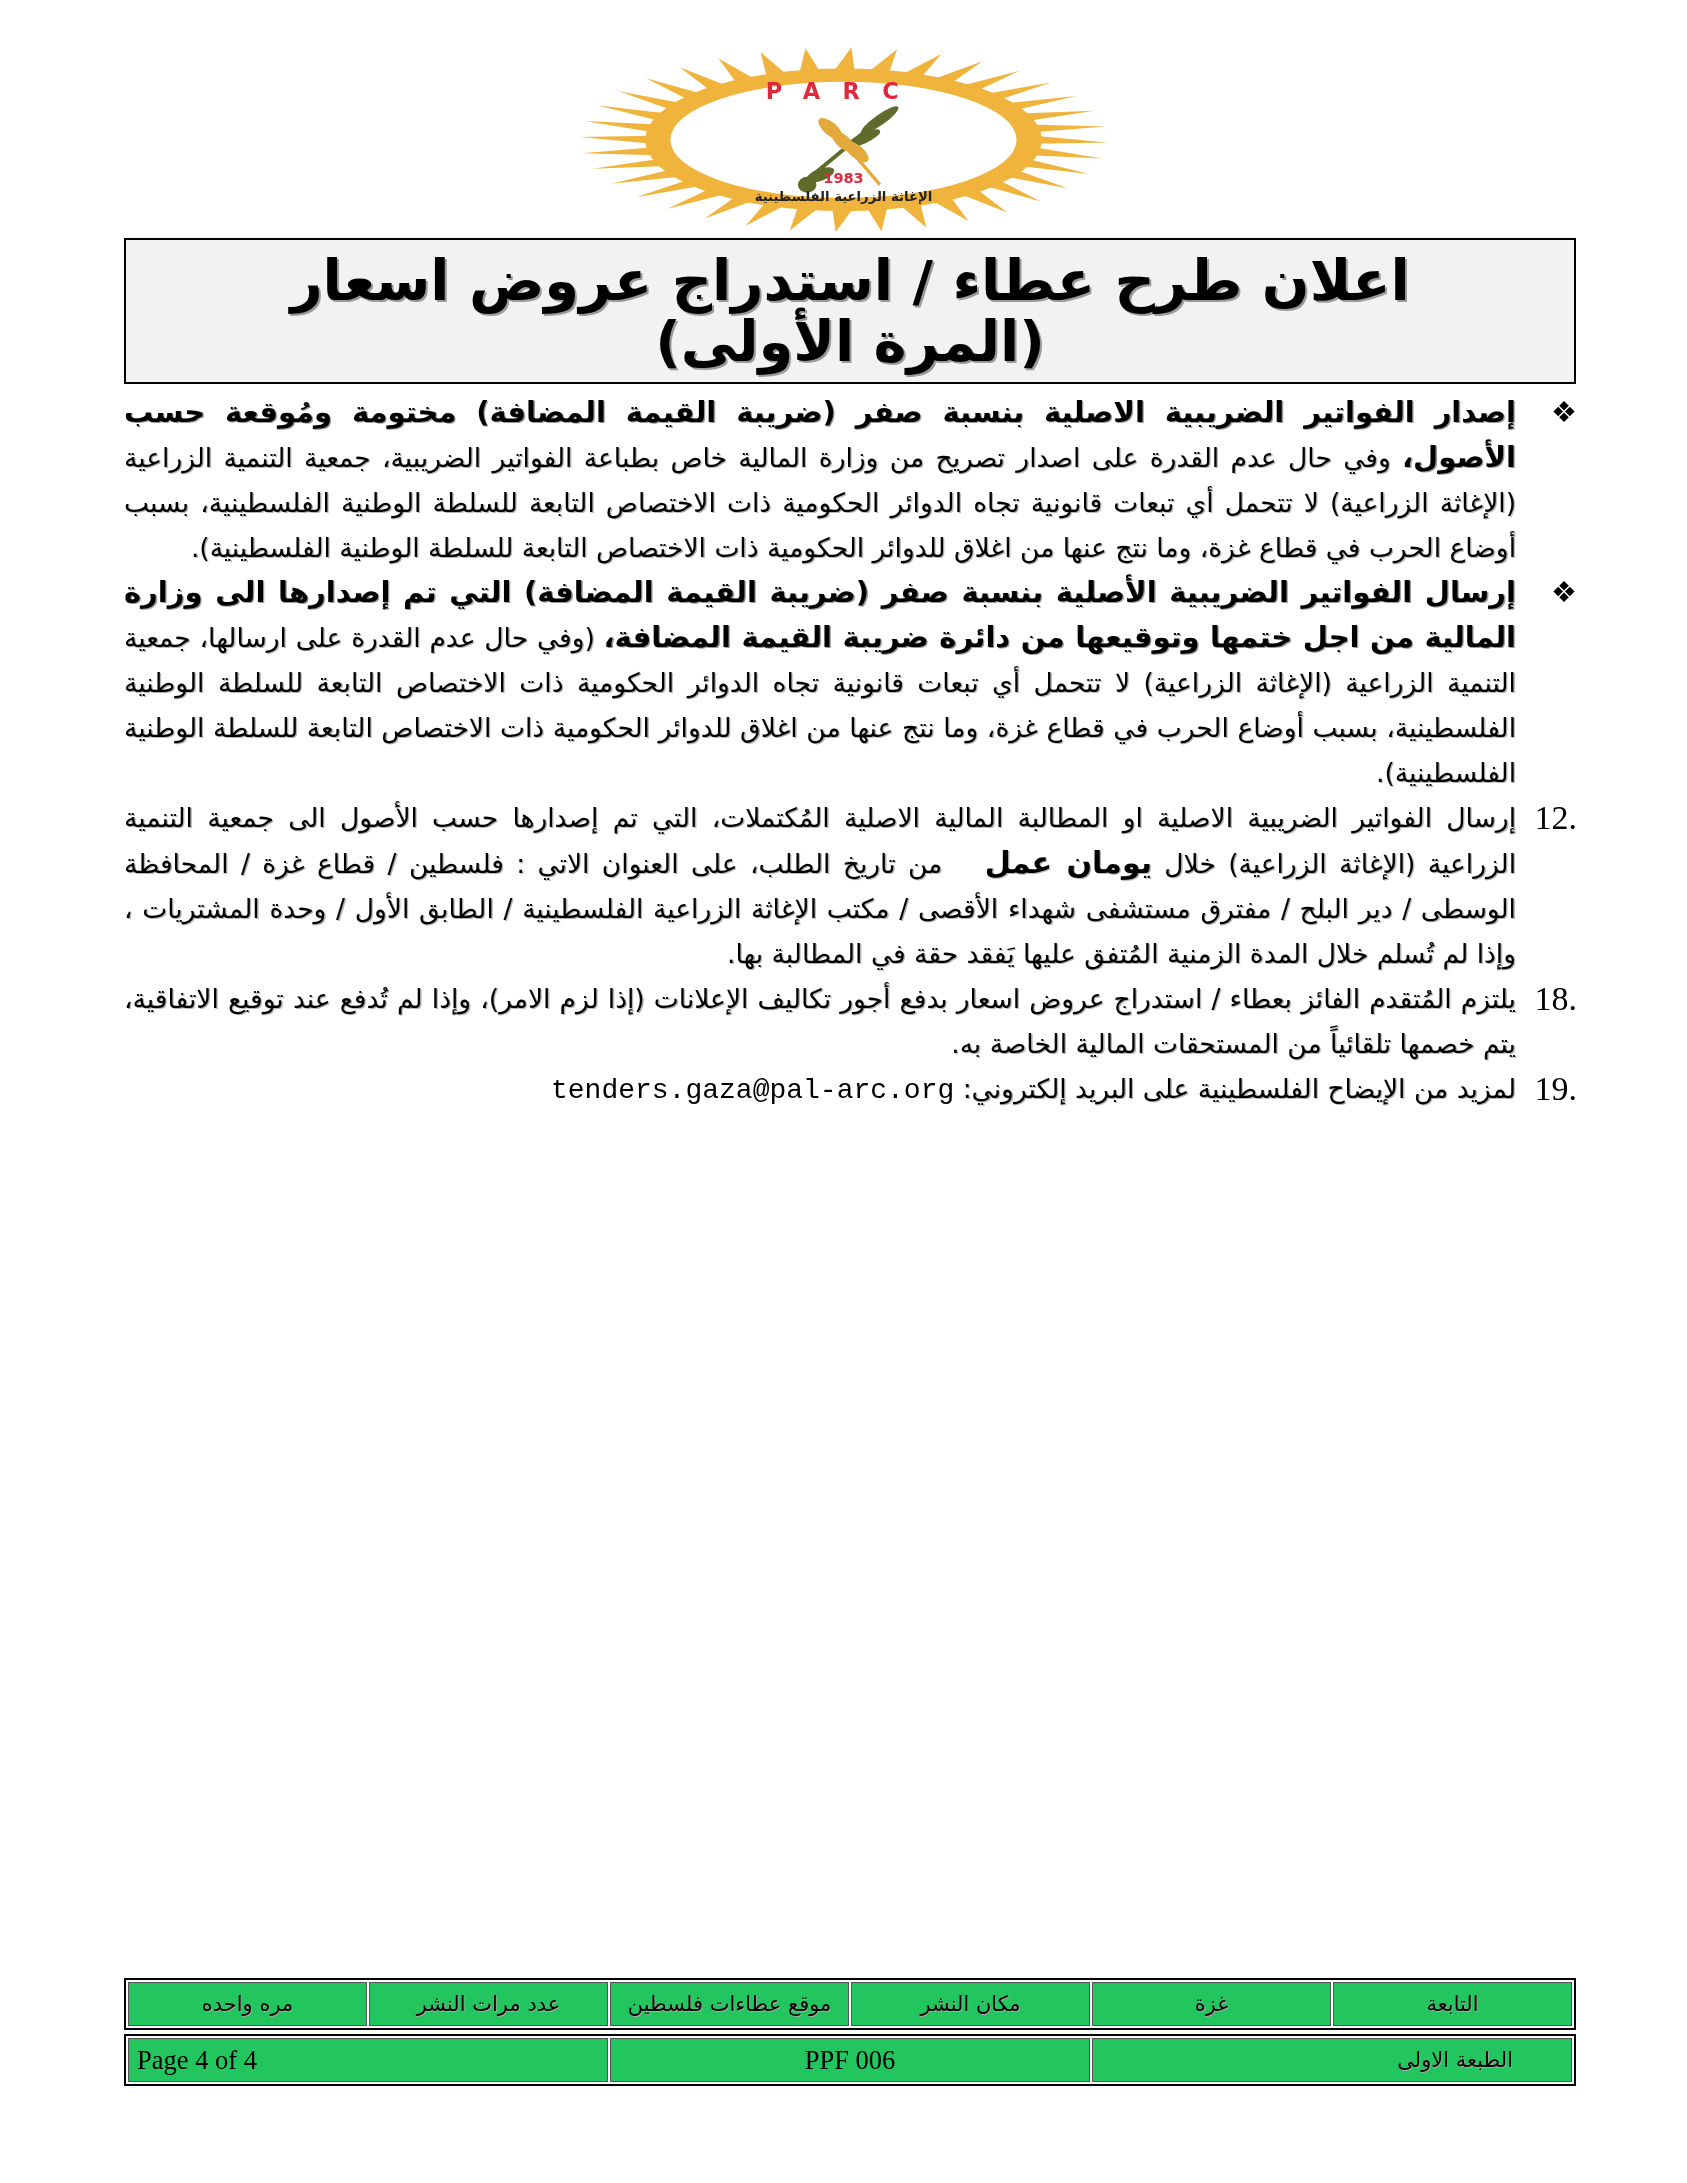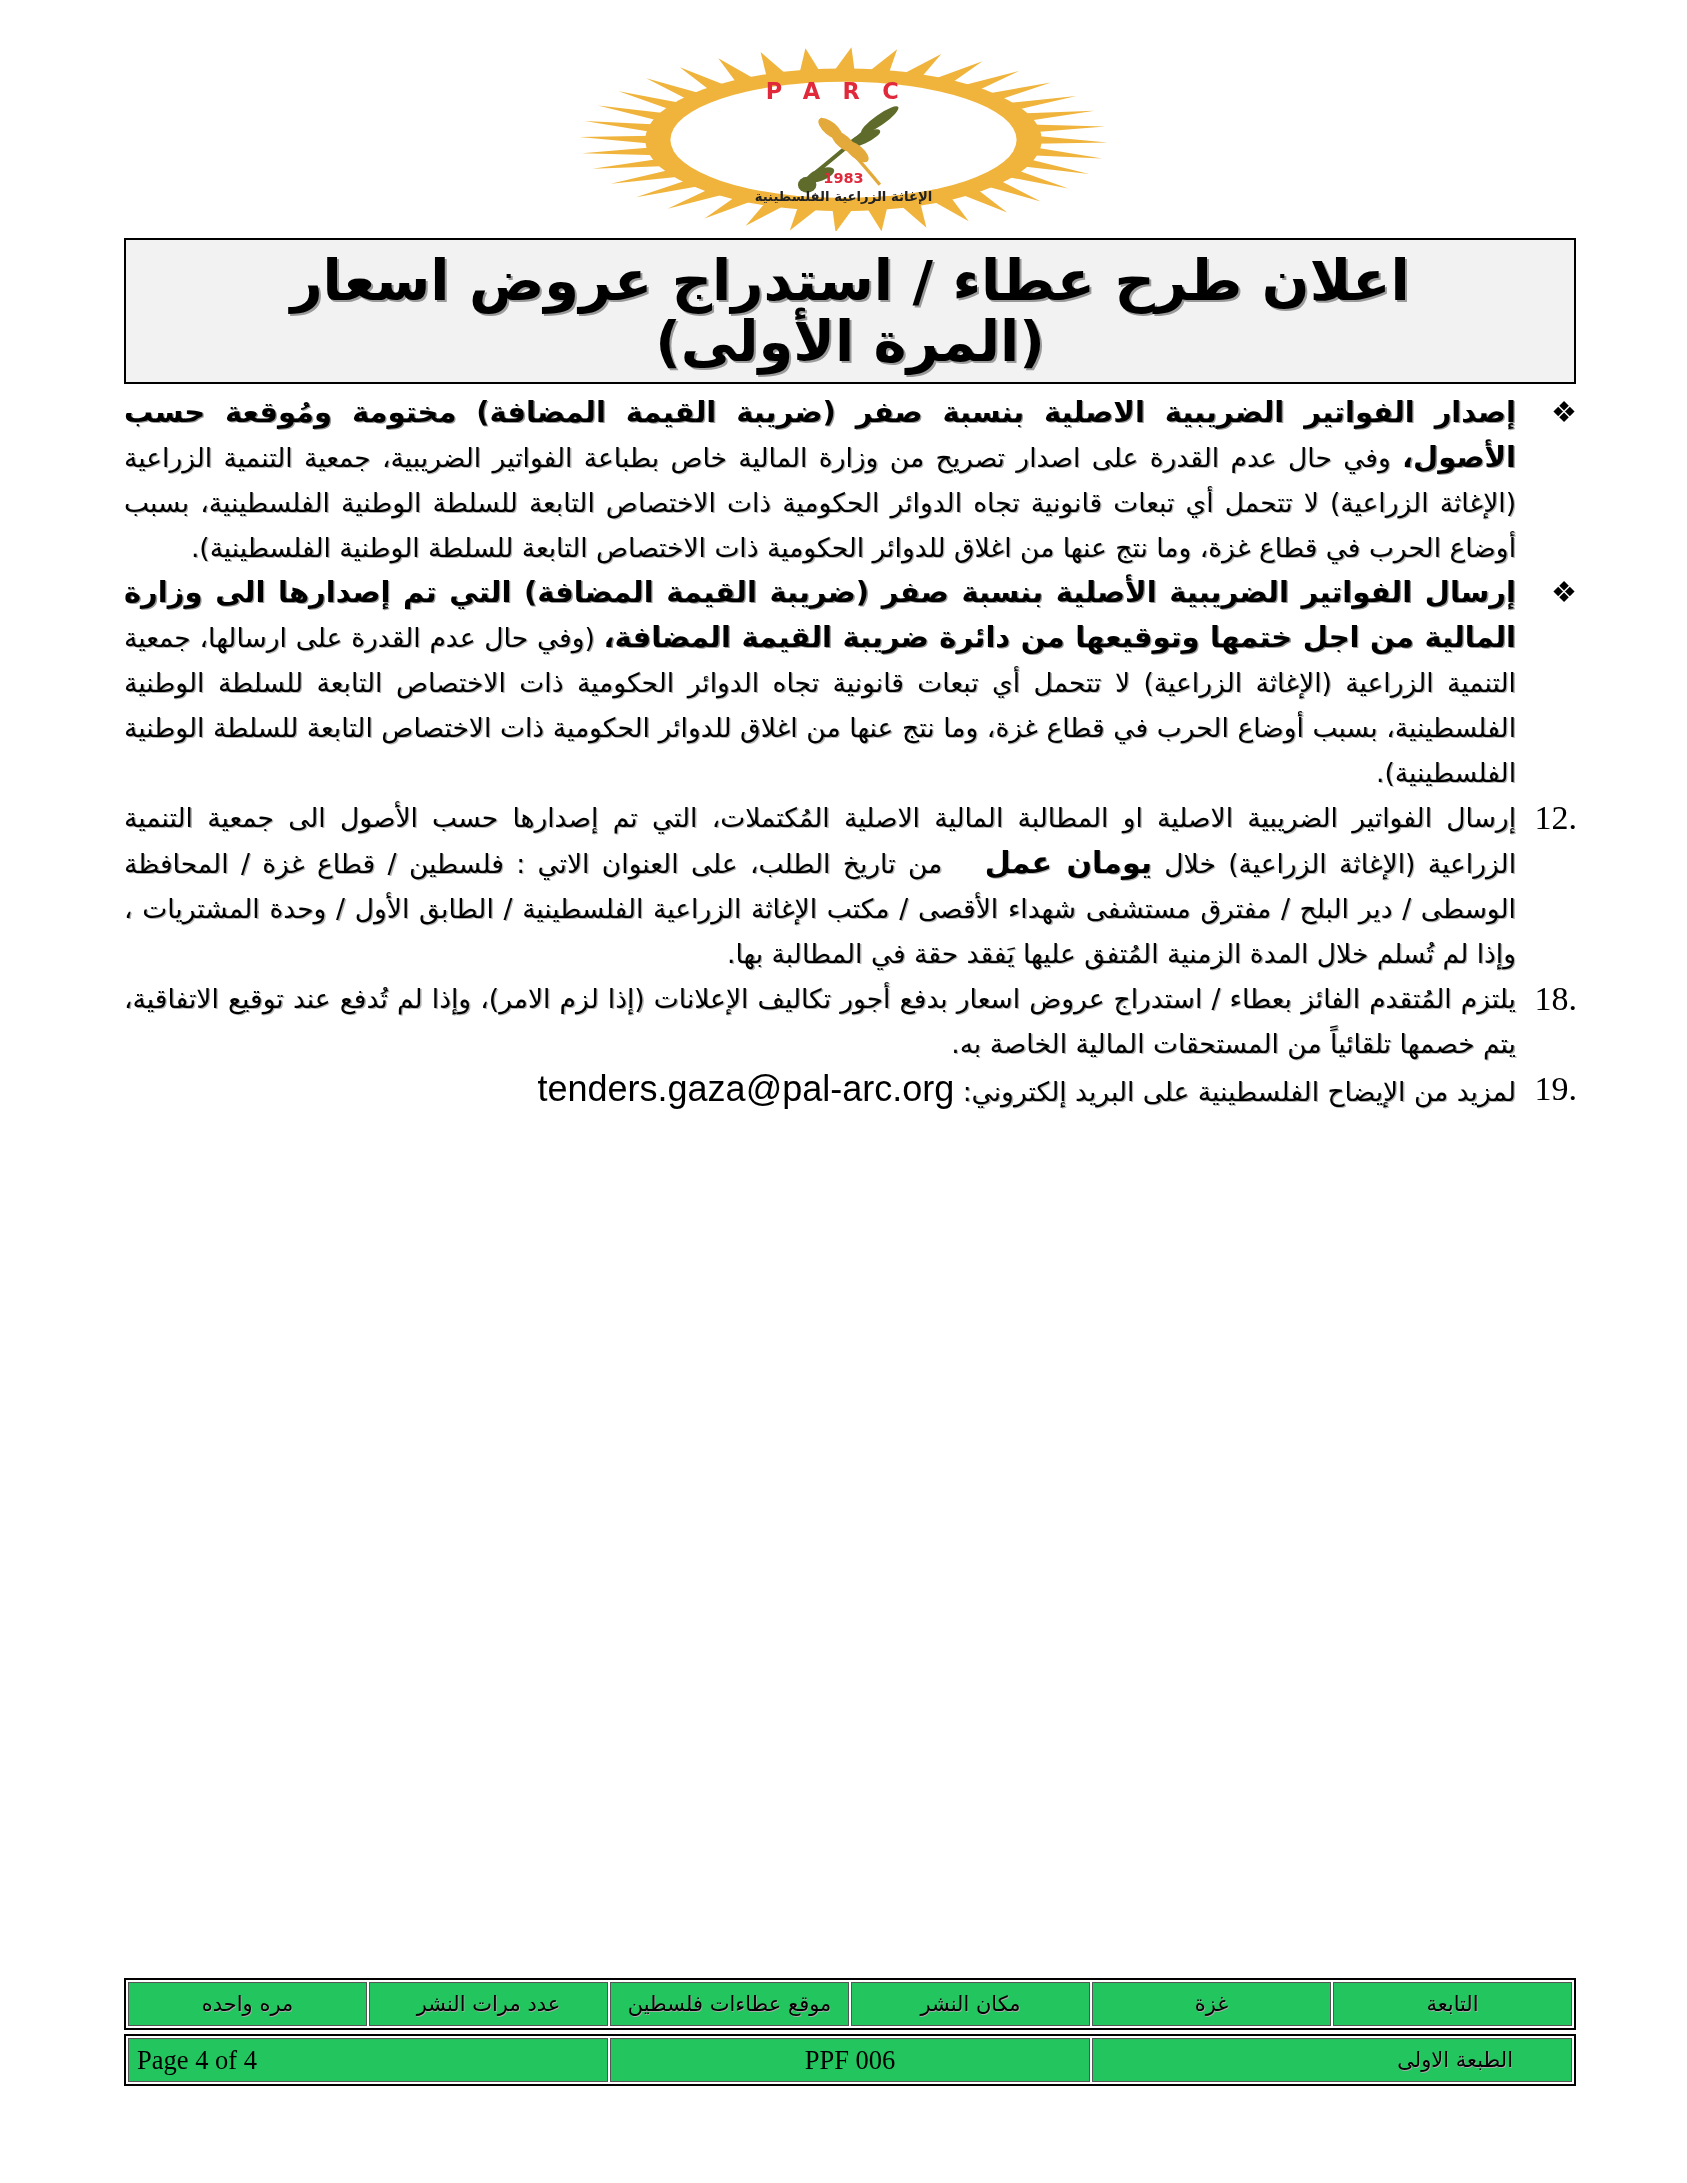--- a/index.html
+++ b/index.html
@@ -20,21 +20,21 @@
 
   
   .content { position: absolute; left: 124px; top: 390px; width: 1453px; direction: rtl;
              font-family: "DejaVu Sans", sans-serif; font-size: 26.5px; line-height: 45px; }
   .item { position: relative; padding-right: 61px; text-align: justify; text-align-last: right; }
   .marker { position: absolute; right: 0; top: 0; width: 53px; text-align: left; direction: ltr; }
   .diamond-bullet { font-size: 29px; }
   .num-marker { font-family: "Liberation Serif", serif; font-size: 34px; }
   .bold { font-weight: bold; font-size: 29px; text-shadow: 1.3px 1.3px 0 #9a9a9a; }
   .normal { text-shadow: 1.3px 1.3px 0 #b5b5b5; }
-  .email { font-family: Liberation Sans, sans-serif; font-size: 36px; direction: ltr; unicode-bidi: embed; text-shadow: none; }
+  .email { font-family: Liberation Mono, monospace; font-size: 28px; direction: ltr; unicode-bidi: embed; text-shadow: none; }
   .strong-inline { font-weight: bold; font-size: 30px; margin-left: 30px; }
 
   
   .footer { position: absolute; left: 124px; width: 1452px; direction: rtl; }
   .footer-row1 { top: 1978px; height: 52px; }
   .footer-row2 { top: 2034px; height: 52px; }
   .footer table { width: 100%; height: 100%; border-collapse: separate; border-spacing: 2px;
                   border: 2px double #000; background: #fff; table-layout: fixed; }
   .footer td { border: 1.3px solid #555; background: #22c55e; text-align: center;
                font-family: "DejaVu Sans", sans-serif; font-size: 21px; padding: 0 8px;

